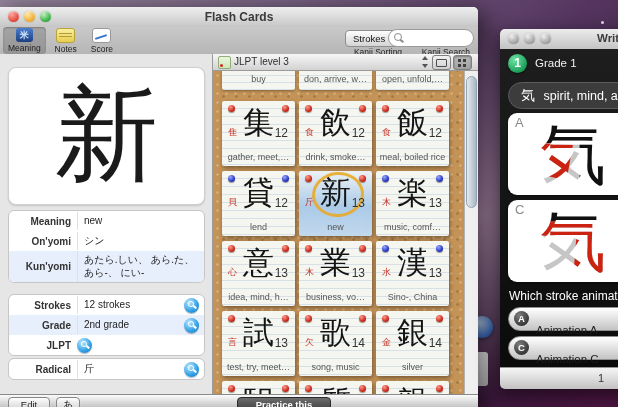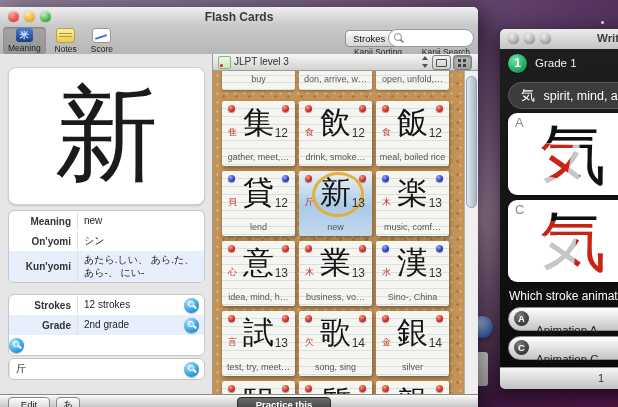--- a/index.html
+++ b/index.html
@@ -229,26 +229,28 @@
             <div class="ilabel">Strokes</div>
             <div class="ival">12 strokes</div>
             <span class="mag"></span>
           </div>
           <div class="irow blue">
             <div class="ilabel">Grade</div>
             <div class="ival">2nd grade</div>
             <span class="mag"></span>
           </div>
           <div class="irow">
+            <div class="ilabel">JLPT</div>
             <span class="mag"></span>
           </div>
         </div>
 
       <div class="itable" style="top:304px;">
         <div class="irow">
+          <div class="ilabel">Radical</div>
           <div class="ival">斤</div>
           <span class="mag"></span>
         </div>
       </div>
     </div>
 
     <div id="board-pane">
       <div id="board-header">
         <span id="board-icon"></span>
         <span id="board-title">JLPT level 3</span>
@@ -349,21 +351,21 @@
               <span class="kj">試</span>
               <span class="num">13</span>
               <span class="mean">test, try, meet…</span>
             </div>
             <div class="kcard" style="left: 86px; top: 210px;">
               <span class="pin l red"></span>
               <span class="pin r red"></span>
               <span class="rad">欠</span>
               <span class="kj">歌</span>
               <span class="num">14</span>
-              <span class="mean">song, sing</span>
+              <span class="mean">song, music</span>
             </div>
             <div class="kcard" style="left: 163px; top: 210px;">
               <span class="pin l red"></span>
               <span class="pin r red"></span>
               <span class="rad">金</span>
               <span class="kj">銀</span>
               <span class="num">14</span>
               <span class="mean">silver</span>
             </div>
             <div class="kcard" style="left: 9px; top: 280px;">

